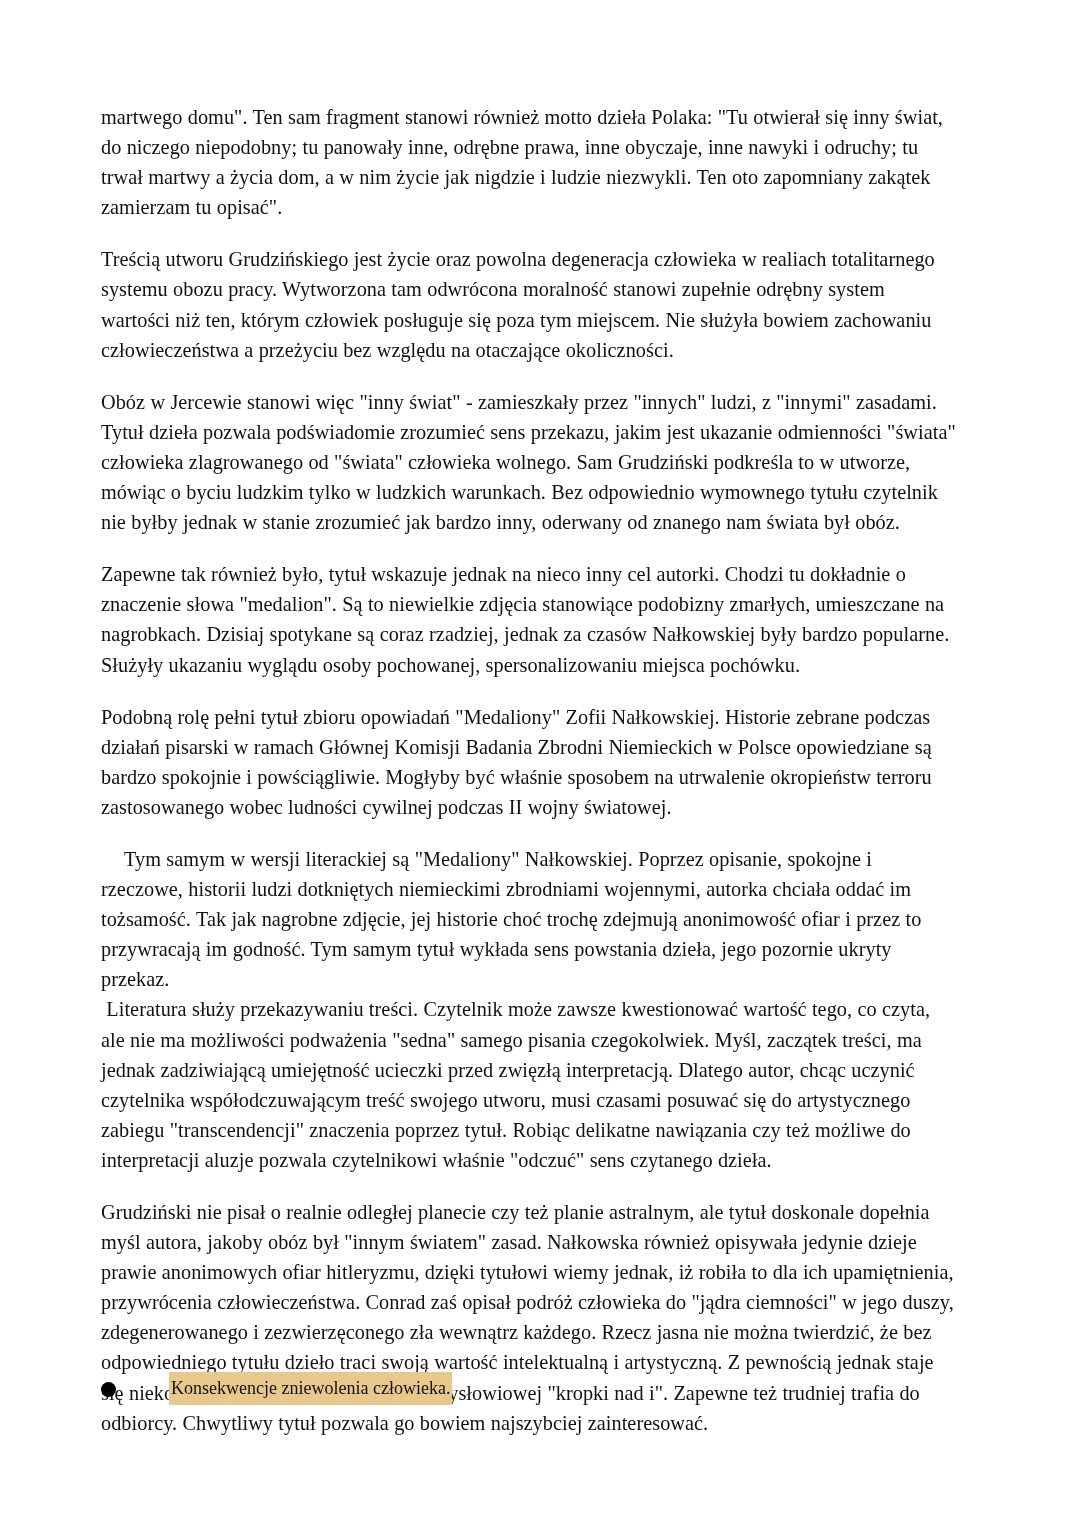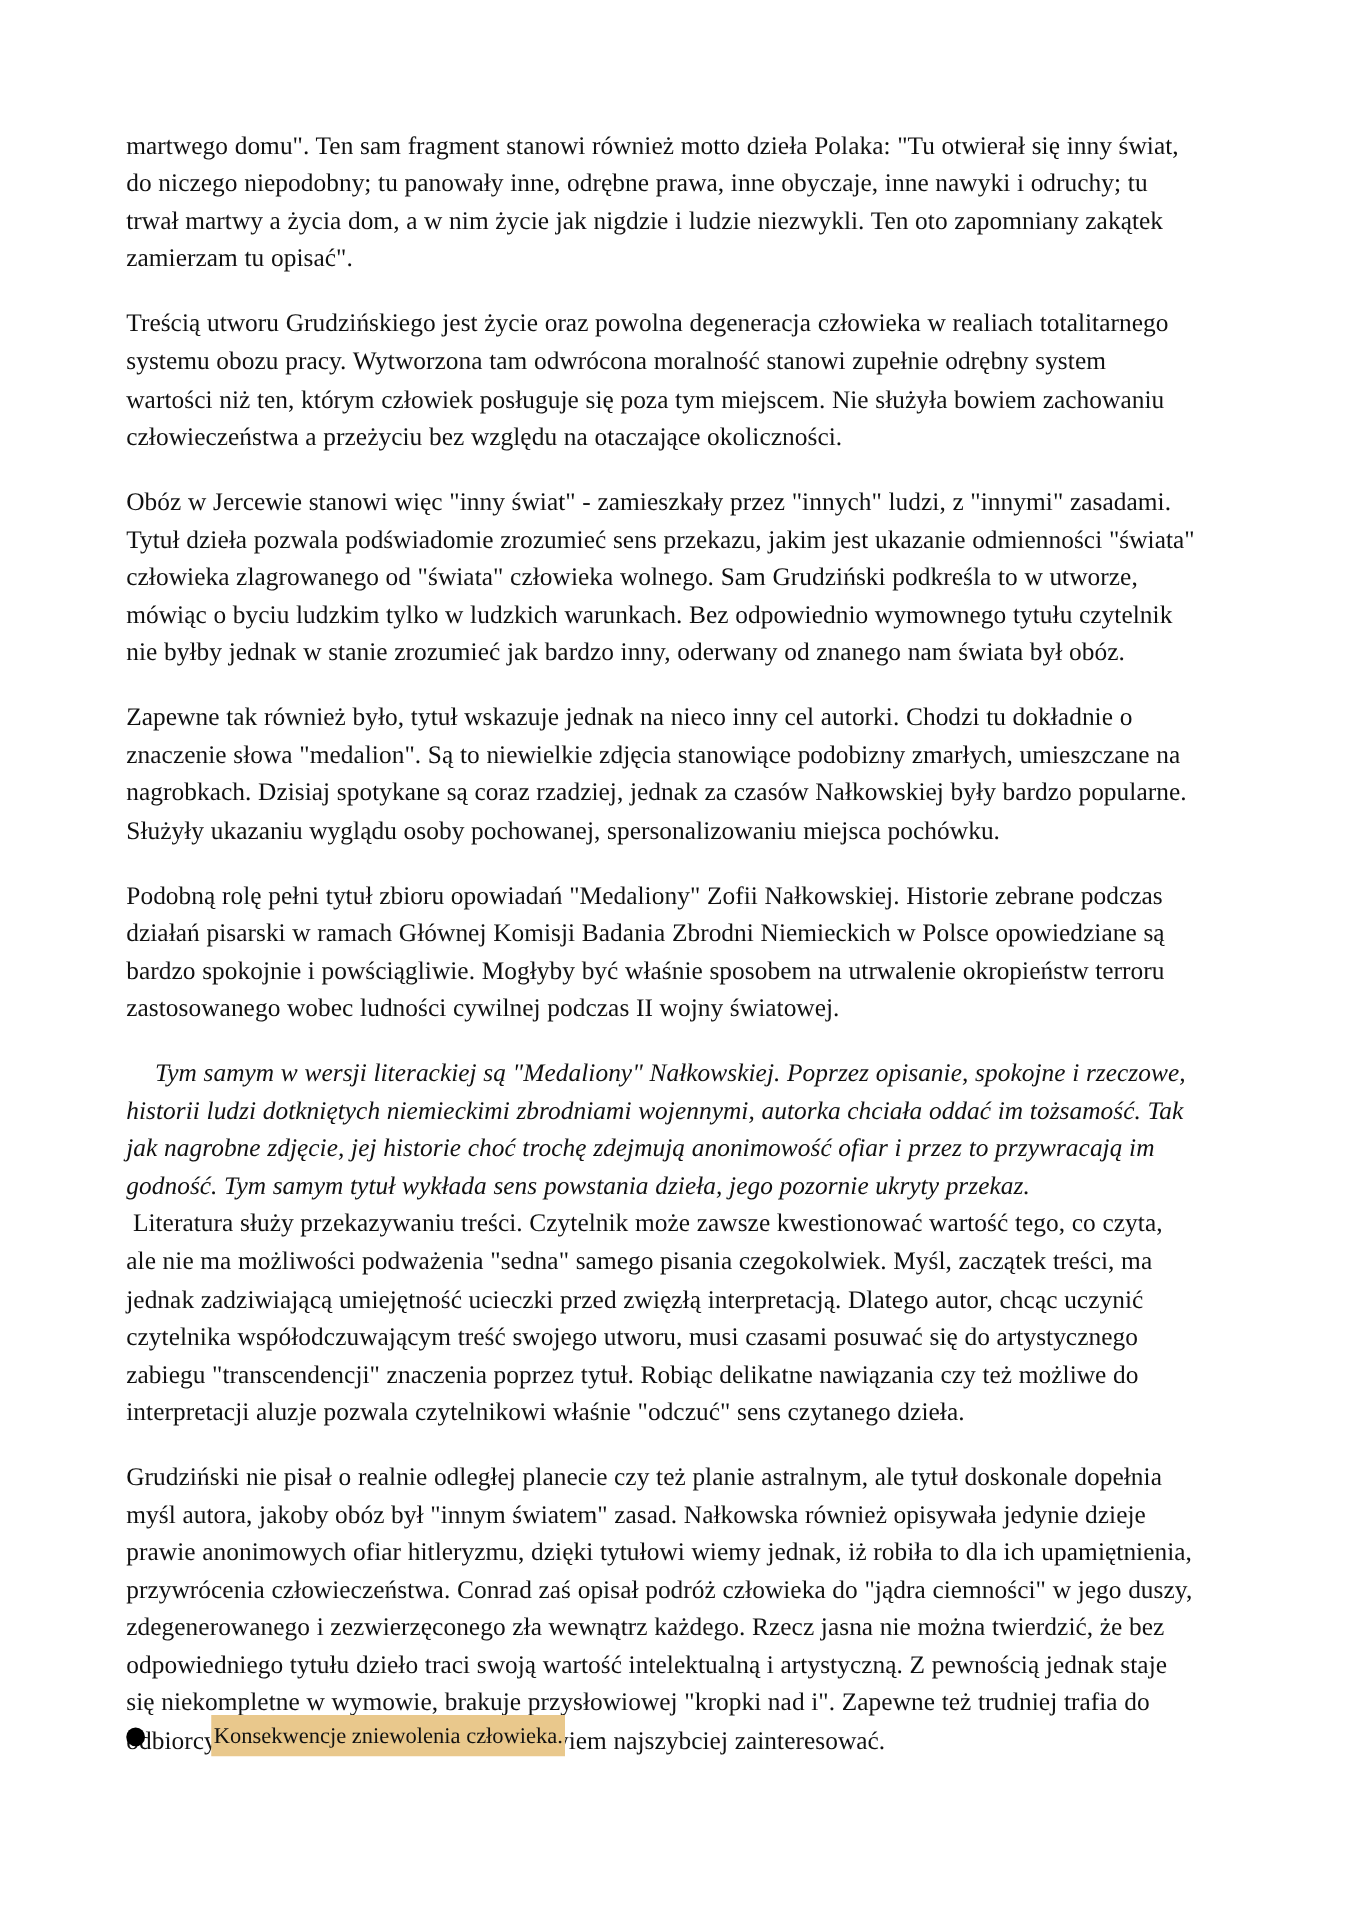--- a/index.html
+++ b/index.html
@@ -36,21 +36,20 @@
     text-align: left;
     letter-spacing: 0.04px;
     word-spacing: 0.2px;
     color: #111111;
   }
   .para.tight {
     margin-bottom: 0;
   }
   .para.indent {
     text-indent: 23px;
-    font-style: italic;
   }
   .para.lead-space::before {
     content: "\00a0";
   }
   .bullet-block {
     position: absolute;
     left: 101px;
     top: 1372px;
     width: 856px;
     display: flex;

